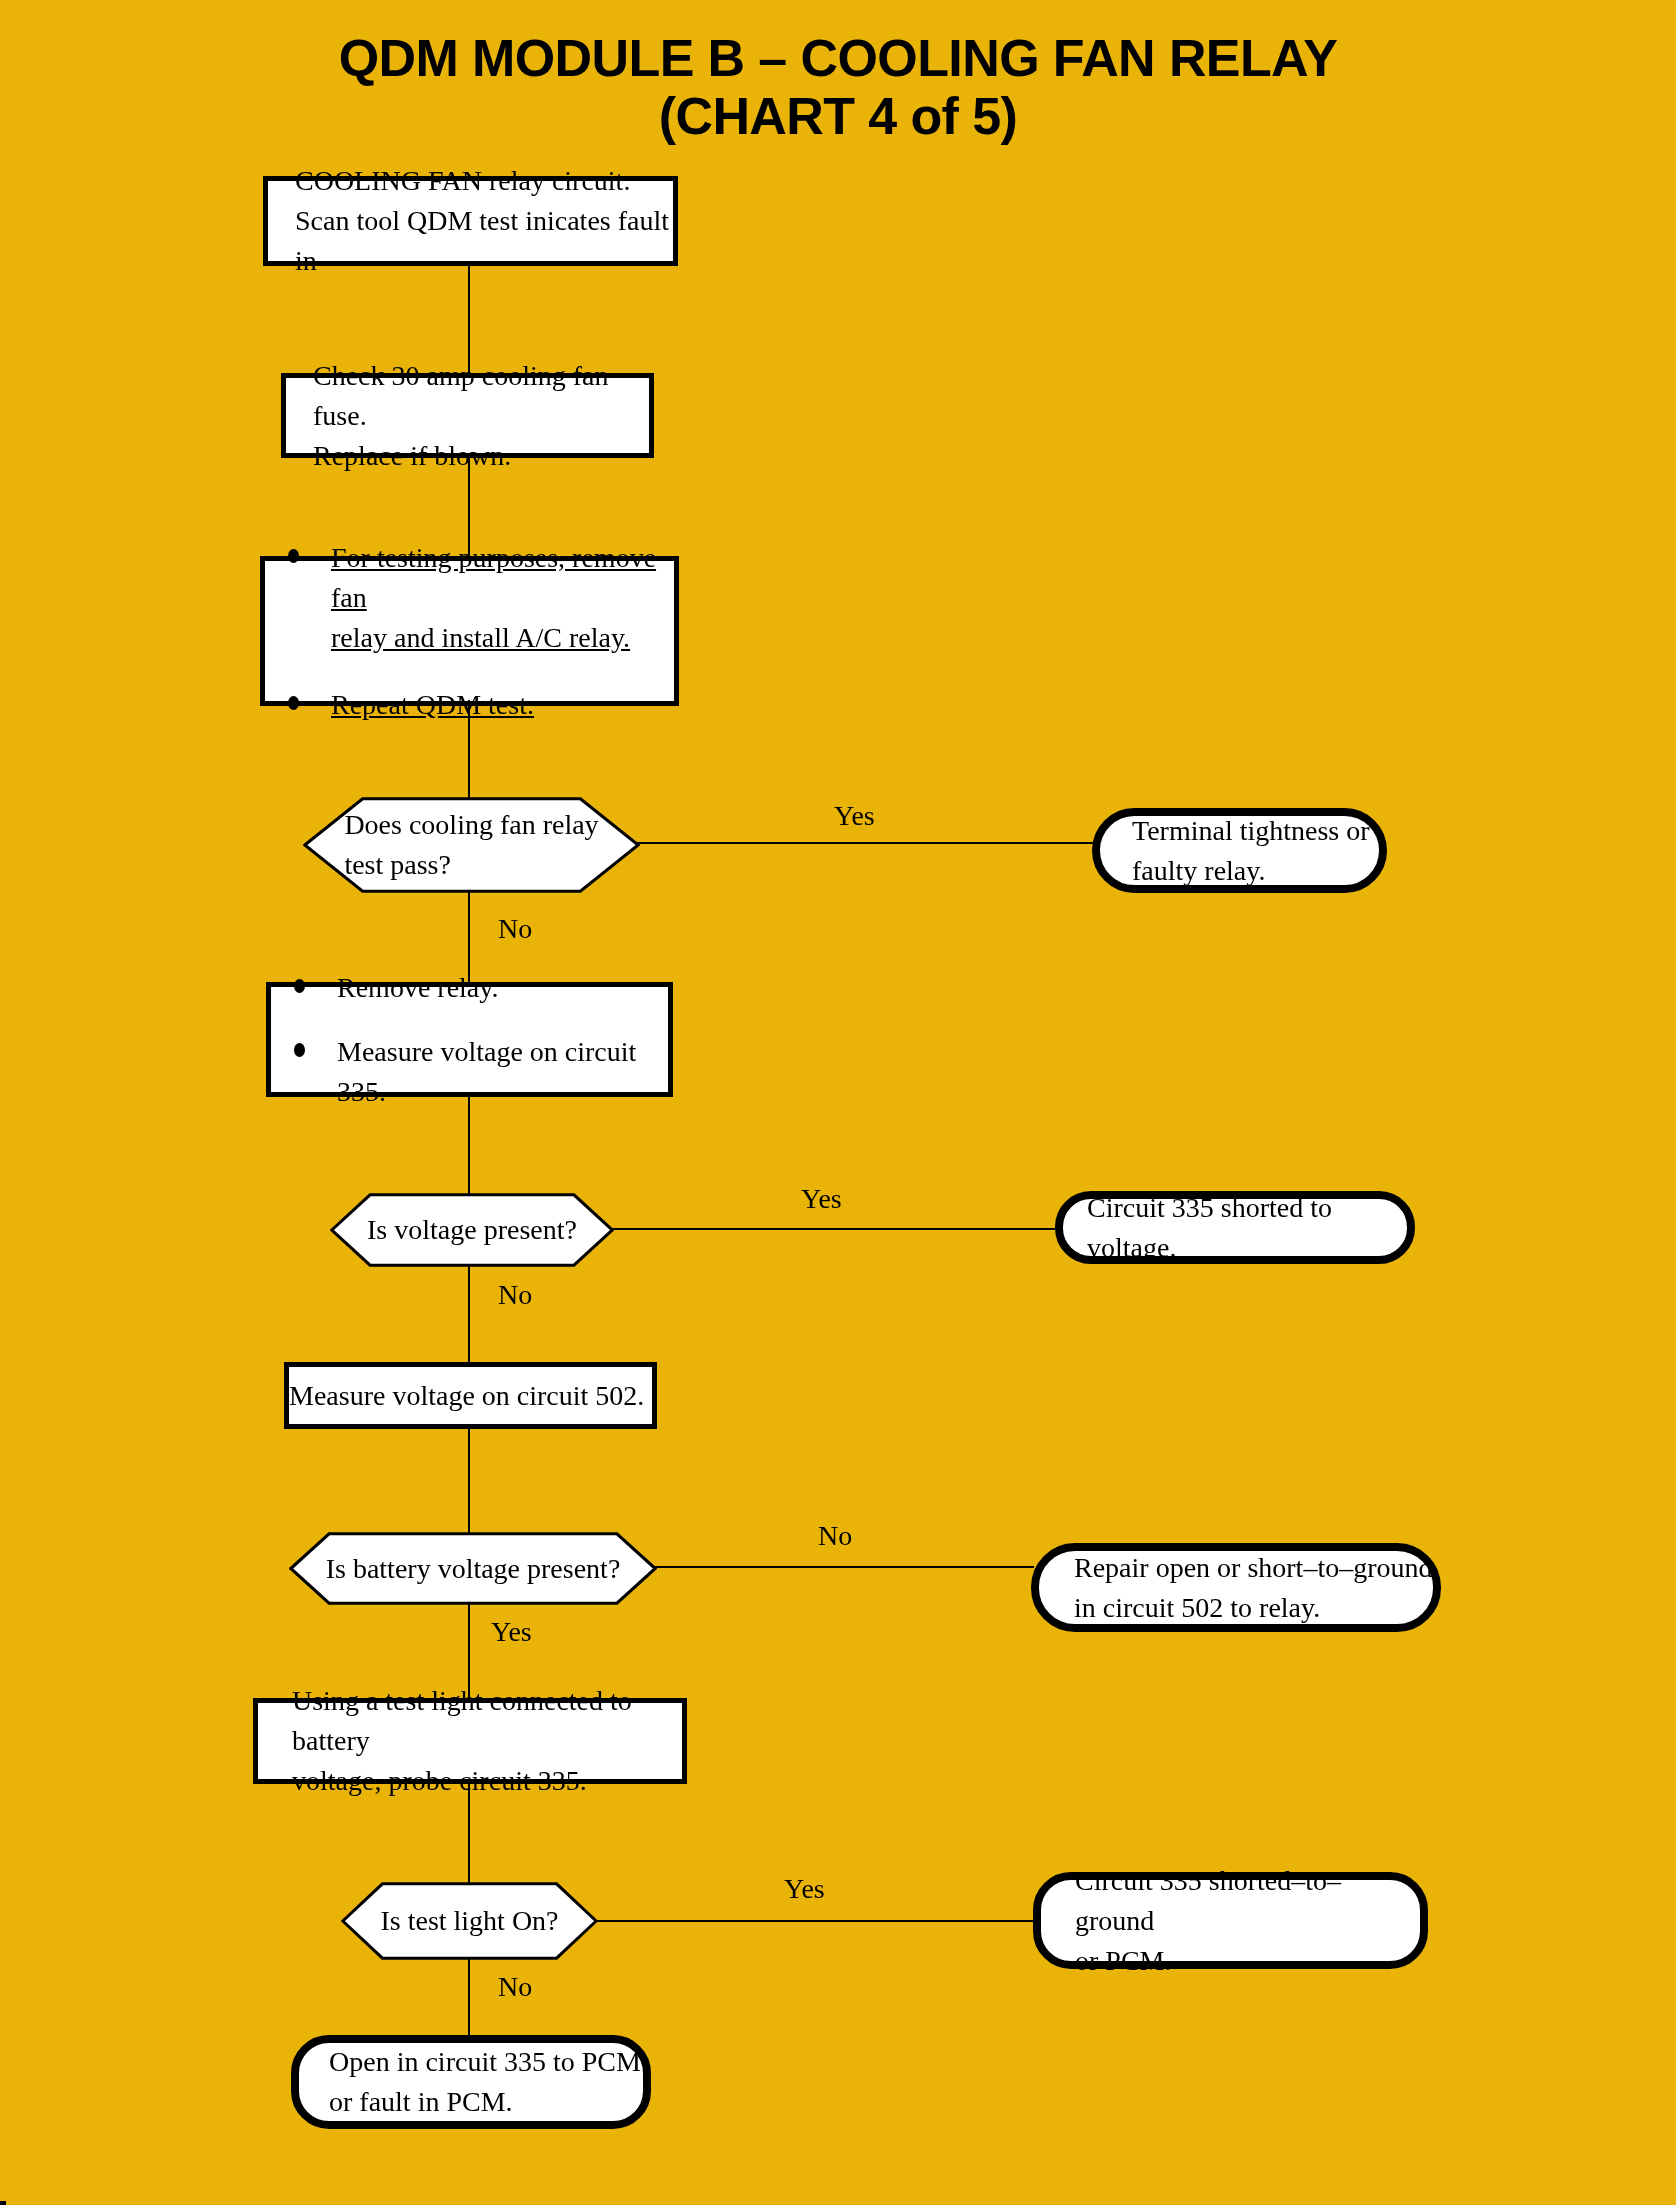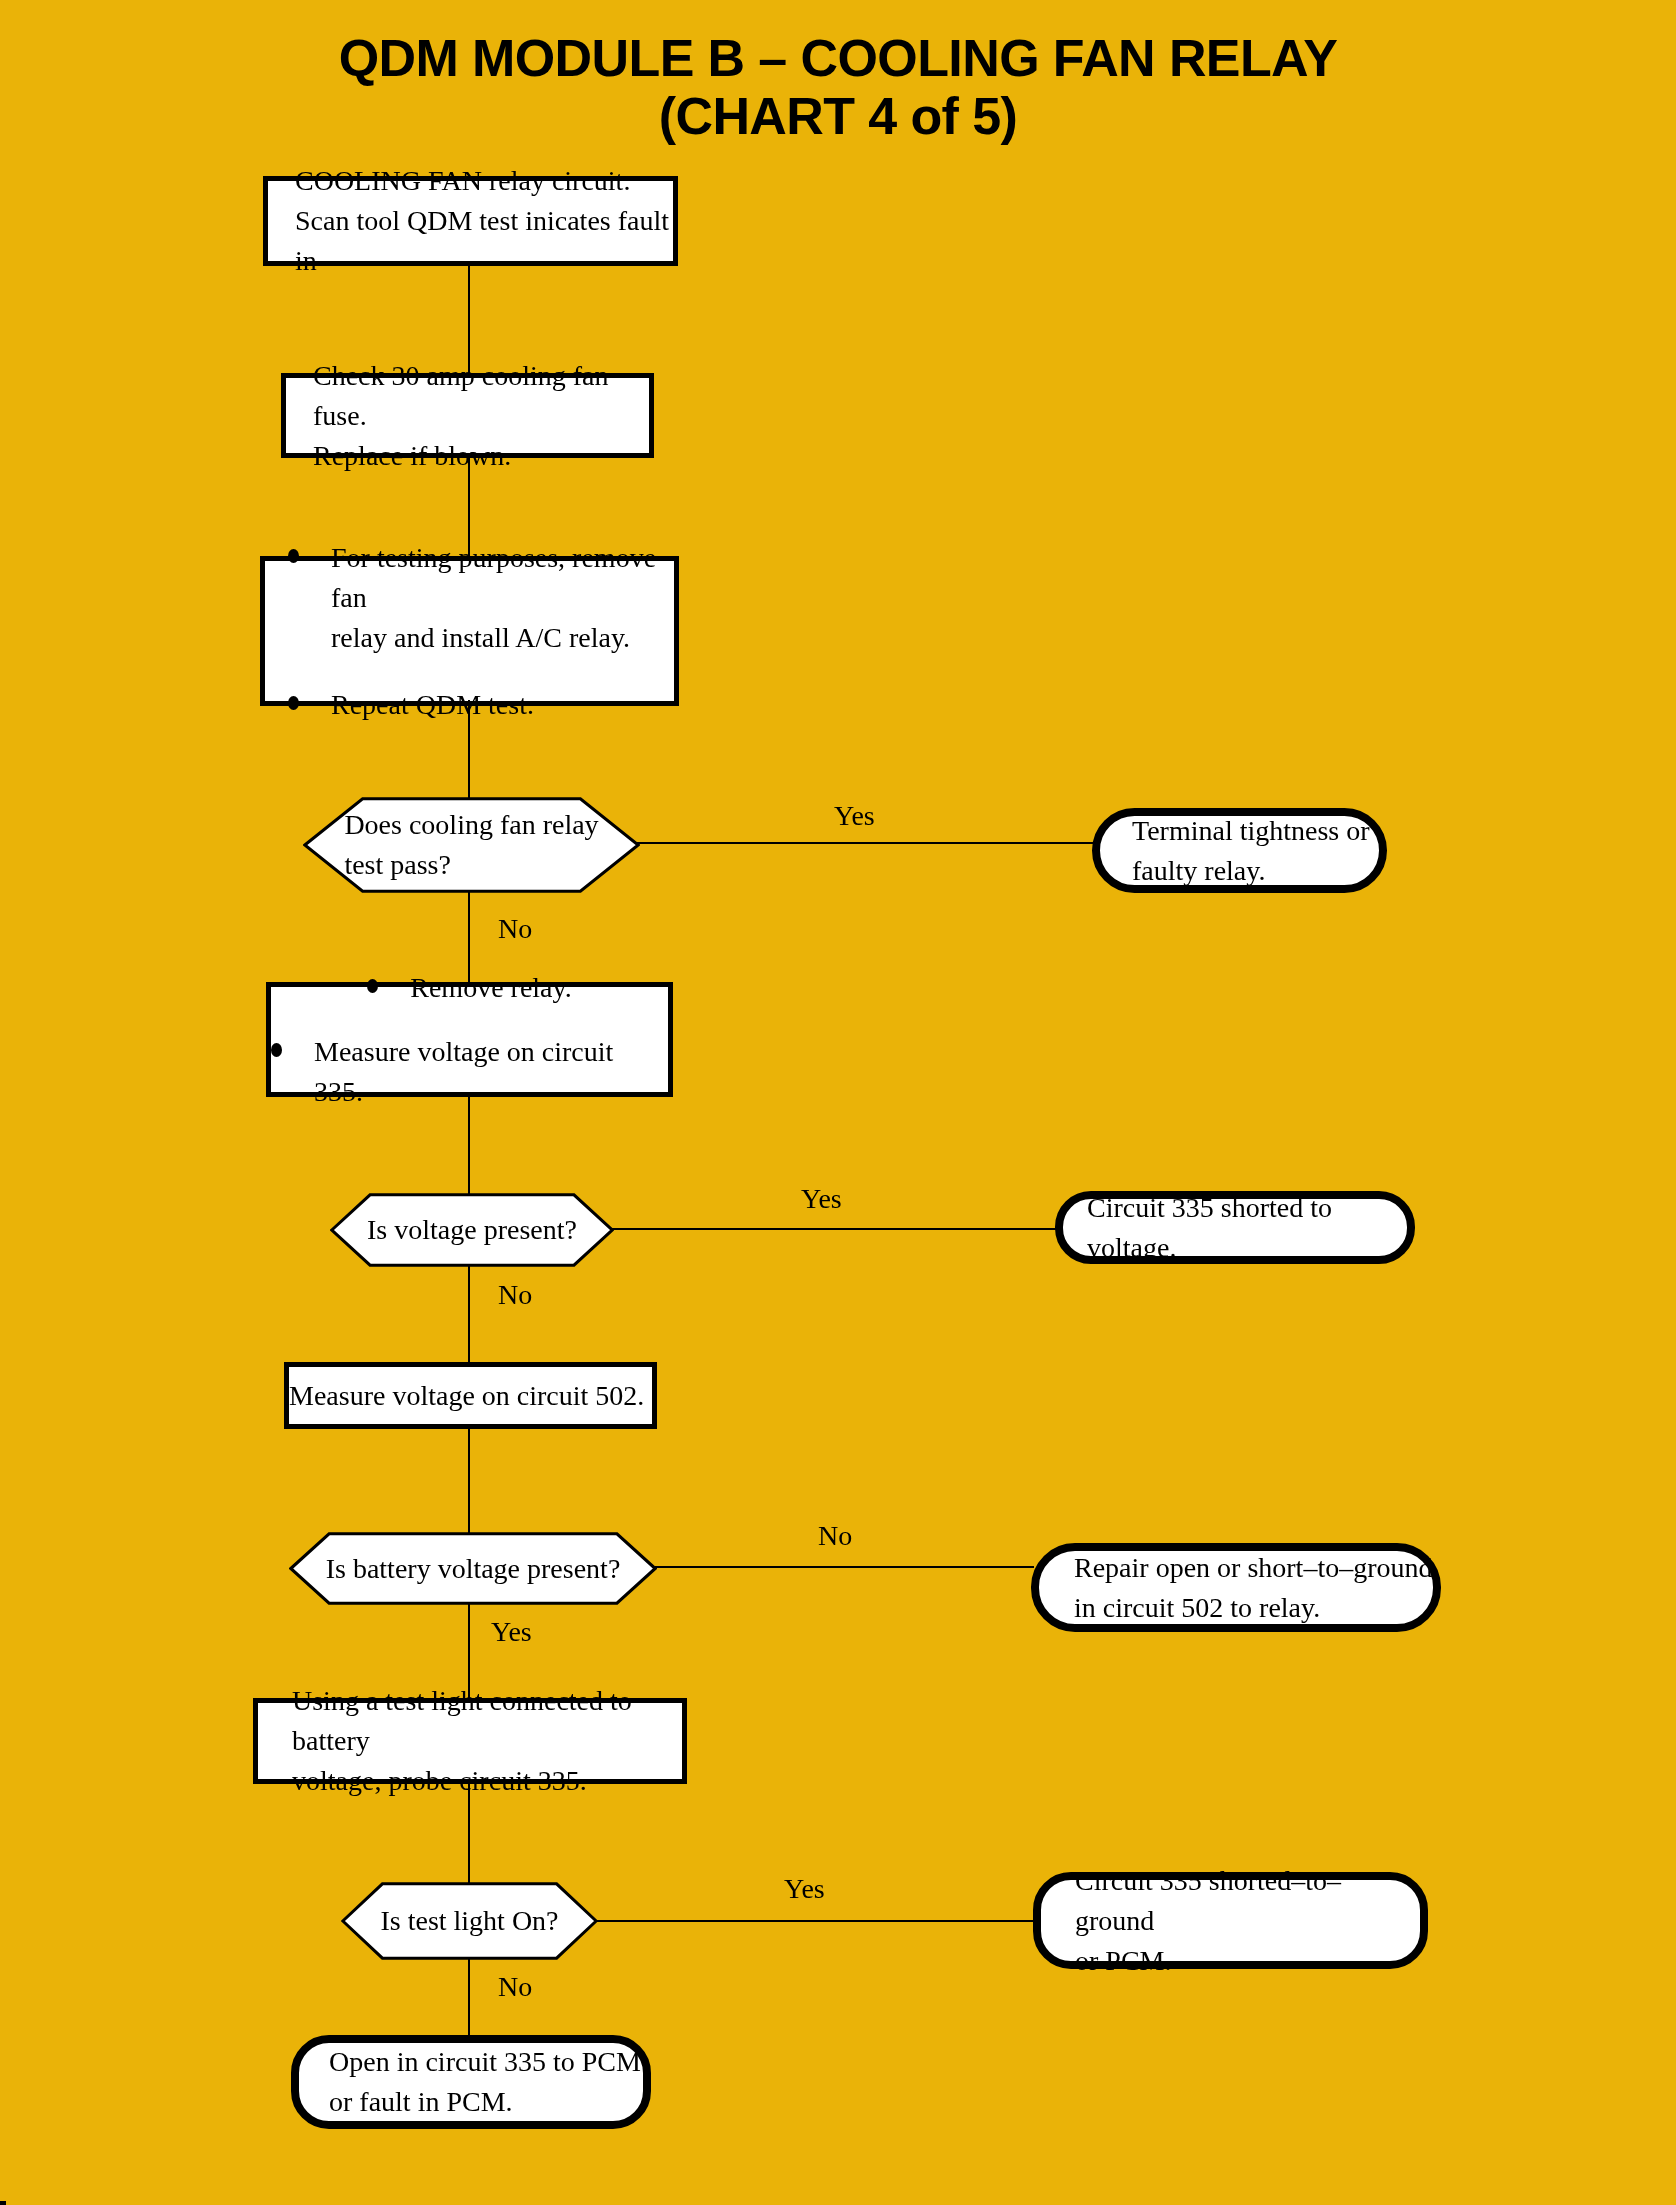--- a/index.html
+++ b/index.html
@@ -89,21 +89,21 @@
 
   <div class="vline" style="left:468px; top:261px; height:113px;"></div>
 
   <div class="process node-text" style="left:281px; top:373px; width:373px; height:85px; padding-left:27px;">
     <div>Check 30 amp cooling fan fuse.</div>
     <div>Replace if blown.</div>
   </div>
 
   <div class="vline" style="left:468px; top:455px; height:102px;"></div>
 
-  <div class="process node-text" style="left:260px; top:556px; width:419px; height:150px; padding-left:23px; gap:27px;">
+  <div class="process node-text" style="left:260px; top:556px; width:419px; height:150px; padding-left:23px; gap:27px;text-decoration:underline;">
     <div class="bullet-item">
       <span class="dot"></span>
       <div>
         <div>For testing purposes, remove fan</div>
         <div>relay and install A/C relay.</div>
       </div>
     </div>
     <div class="bullet-item">
       <span class="dot"></span>
       <div>Repeat QDM test.</div>
@@ -128,21 +128,21 @@
   <div class="branch-label" style="left:834px; top:800px;">Yes</div>
 
   <div class="pill node-text" style="left:1092px; top:808px; width:295px; height:85px; border-radius:43px; padding-left:32px;">
     <div>Terminal tightness or</div>
     <div>faulty relay.</div>
   </div>
 
   <div class="vline" style="left:468px; top:891px; height:91px;"></div>
   <div class="branch-label" style="left:498px; top:913px;">No</div>
 
-  <div class="process node-text" style="left:266px; top:982px; width:407px; height:115px; gap:24px;align-items:center;">
+  <div class="process node-text" style="left:266px; top:982px; width:407px; height:115px; padding-left:23px; gap:24px;">
     <div class="bullet-item">
       <span class="dot"></span>
       <div>Remove relay.</div>
     </div>
     <div class="bullet-item">
       <span class="dot"></span>
       <div>Measure voltage on circuit 335.</div>
     </div>
   </div>
 

